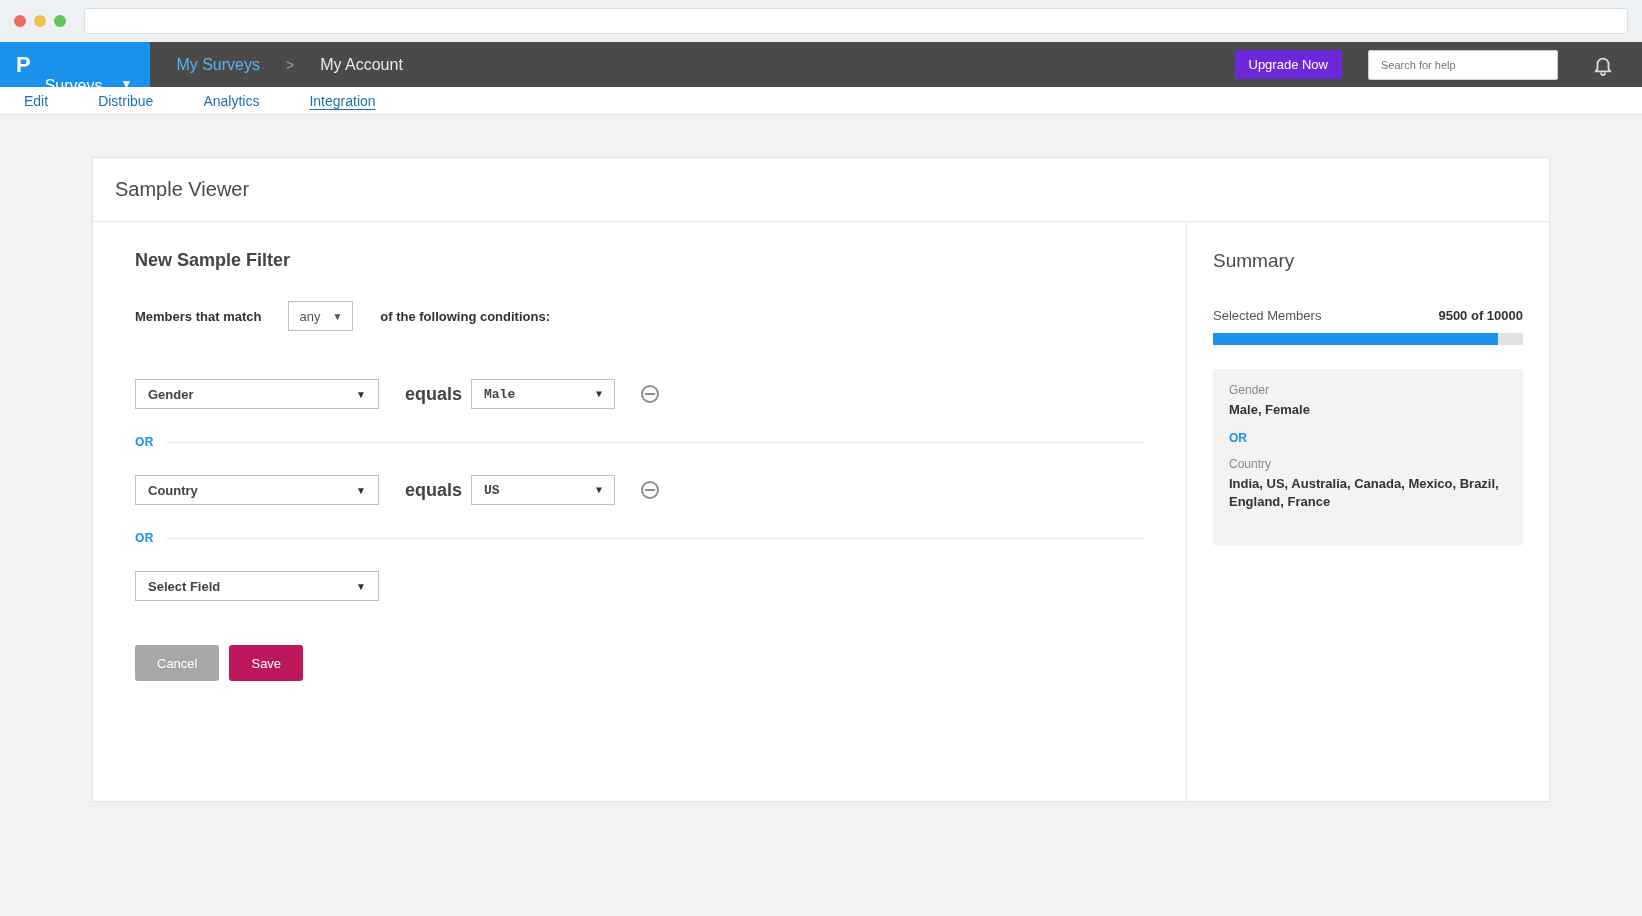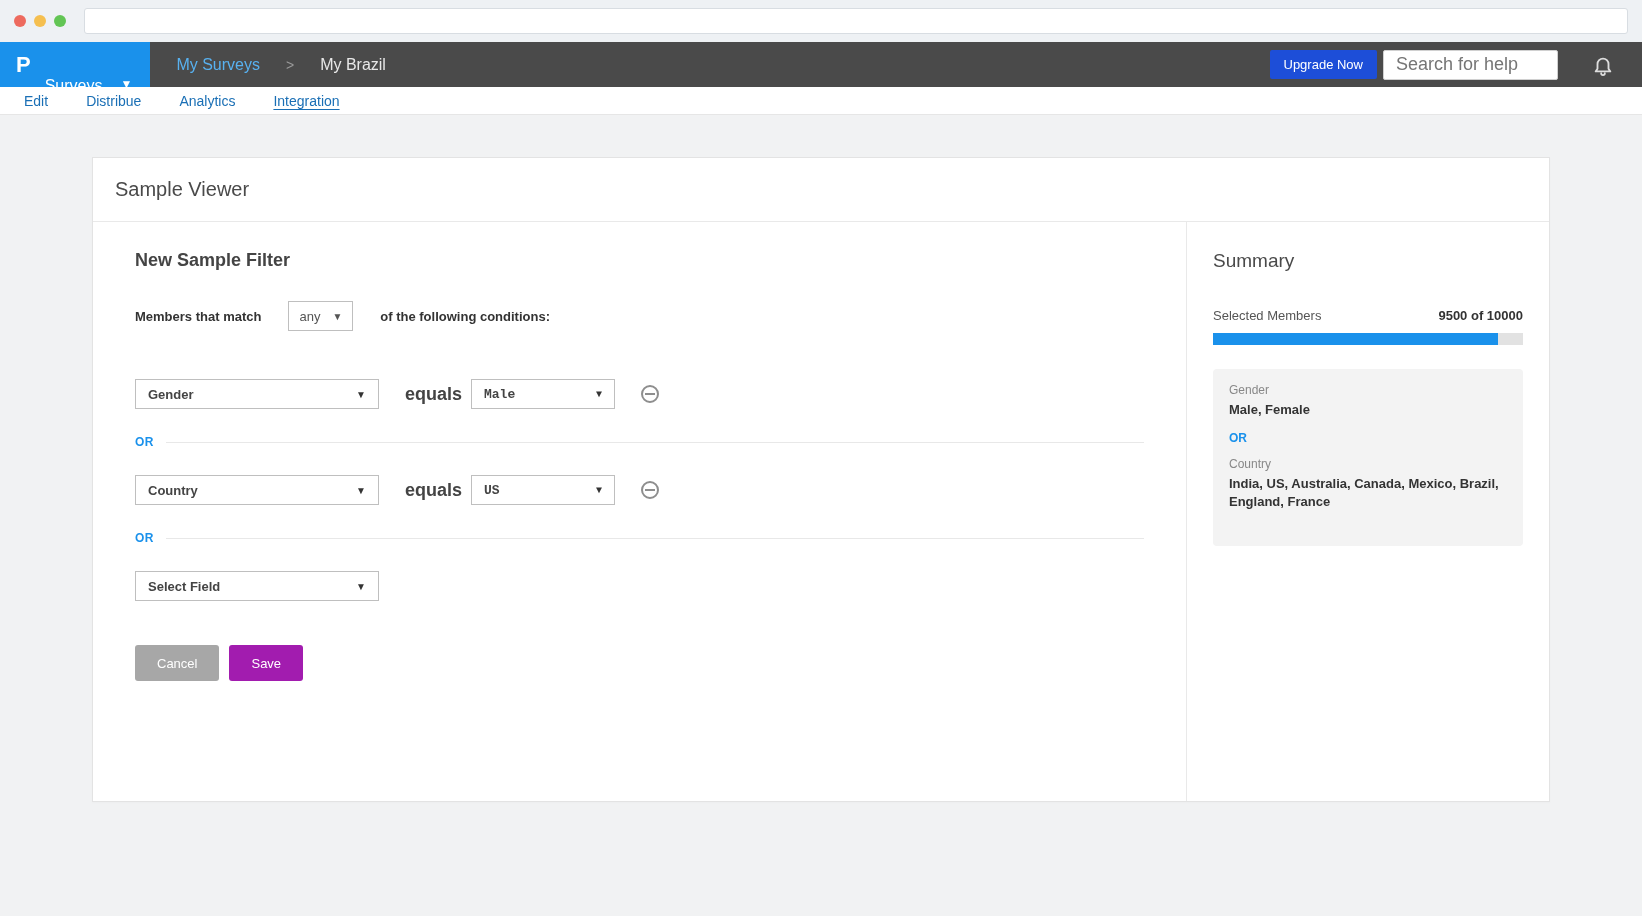--- a/index.html
+++ b/index.html
@@ -63,55 +63,55 @@
   .brand-dropdown .caret { font-size: 12px; }
   .breadcrumb {
     display: flex; align-items: center; gap: 26px;
     padding-left: 26px;
     color: #e8e8e8;
   }
   .breadcrumb .bc-link.accent { color: #58b1f0; }
   .breadcrumb .bc-sep { color: #9a9a9a; font-size: 14px; }
   .top-spacer { flex: 1; }
   .upgrade-btn {
-    background: #1d4ed8;
+    background: #6d28d9;
     color: #fff;
     font-size: 13px;
     padding: 7px 14px;
     border: none;
     border-radius: 2px;
     cursor: pointer;
   }
   .search-help {
-    margin-left: 6px;
-    width: 175px;
+    margin-left: 26px;
+    width: 190px;
     height: 30px;
     border: 1px solid #d0d0d0;
     border-radius: 2px;
     padding: 0 12px;
-    font-size: 18px;
+    font-size: 11px;
     background: #fff;
     color: #555;
   }
   .bell-wrap {
     margin: 0 28px 0 34px;
     color: #ddd;
   }
   .bell-wrap svg { width: 22px; height: 22px; display:block; }
 
   
   .sub-nav {
     height: 28px;
     background: #fff;
     border-bottom: 1px solid #e6e6e6;
     display: flex;
     align-items: center;
     padding-left: 24px;
     font-size: 14px;
-    gap: 38px;
+    gap: 50px;
     color: #1a6fb5;
   }
   .sub-nav .tab { cursor: pointer; }
   .sub-nav .tab.active { text-decoration: underline; text-underline-offset: 3px; }
 
   
   .canvas { padding: 42px 92px 60px; }
   .panel {
     background: #fff;
     border: 1px solid #e3e3e3;
@@ -222,21 +222,21 @@
     margin-left: 12px;
   }
 
   .btn-row { display:flex; gap: 10px; margin-top: 44px; }
   .btn {
     border: none; border-radius: 3px;
     font-size: 13px; height: 36px; padding: 0 22px;
     cursor: pointer; color:#fff;
   }
   .btn-cancel { background: #a7a7a7; }
-  .btn-save { background: #a21caf; }
+  .btn-save { background: #be185d; }
 
   
   .summary-title {
     font-size: 19px;
     color: #4a4a4a;
     margin-bottom: 36px;
   }
   .sel-row {
     display: flex; justify-content: space-between;
     font-size: 13px;
@@ -279,21 +279,21 @@
   <div class="brand-block">
     <span class="brand-logo">P</span>
     <div class="brand-dropdown">
       <span>Surveys</span>
       <span class="caret">▼</span>
     </div>
   </div>
   <div class="breadcrumb">
     <span class="bc-link accent">My Surveys</span>
     <span class="bc-sep">&gt;</span>
-    <span class="bc-link">My Brazil</span>
+    <span class="bc-link">My Account</span>
   </div>
   <div class="top-spacer"></div>
   <button class="upgrade-btn">Upgrade Now</button>
   <input class="search-help" placeholder="Search for help" style="">
   <div class="bell-wrap">
     <svg viewBox="0 0 24 24" fill="none" stroke="currentColor" stroke-width="2" stroke-linejoin="round" stroke-linecap="round">
       <path d="M18 16v-5a6 6 0 10-12 0v5l-2 3h16l-2-3z"></path>
       <path d="M10 21a2 2 0 004 0"></path>
     </svg>
   </div>

